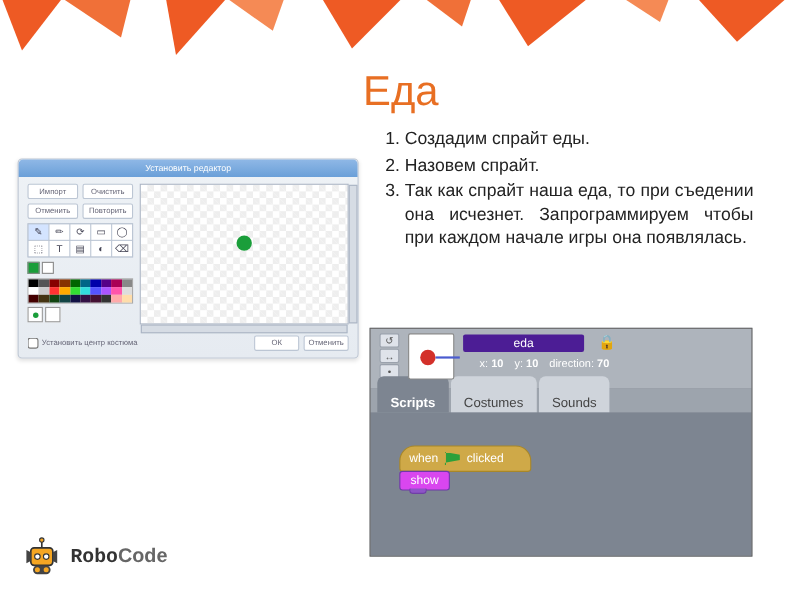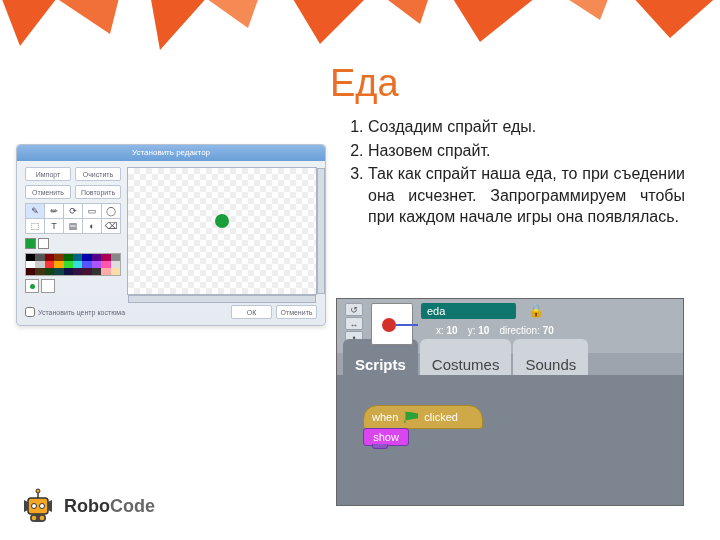--- a/index.html
+++ b/index.html
@@ -109,32 +109,32 @@
   }
   .sprite-thumb .reddot {
     width:14px; height:14px; border-radius:50%; background:#d3302a;
     position:absolute; left:10px; top:14px;
   }
   .sprite-thumb .dirline {
     position:absolute; left:24px; top:20px; width:22px; height:2px; background:#4a5bcf;
   }
   .sprite-meta { flex:1; color:#fff; padding-top:0; }
   .name-field {
-    background:#0f766e; color:#fff; border:none; padding:2px 6px;
-    font-size:11px; width:95px; border-radius:2px;
+    background:#4c1d95; color:#fff; border:none; padding:2px 6px;
+    font-size:11px; width:110px; border-radius:2px;text-align:center;
   }
   .lock { color:#555; font-size:13px; margin-left:10px; }
   .coords { margin-top:6px; font-size:10px; color:#fff; display:flex; gap:10px;margin-left:15px; }
   .coords b { font-weight:bold; }
   .tabs {
     display:flex; gap:2px; padding:0 6px; height:22px; background:#9da4ad;
     align-items:flex-end;
   }
   .tab {
-    padding:17px 12px 2px 12px; font-size:15px; border-radius:6px 6px 0 0;
+    padding:17px 12px 2px 12px; font-size:12px; border-radius:6px 6px 0 0;
     background:#cfd4db; color:#444;
   }
   .tab.active { background:#7d8591; color:#fff; font-weight:bold; }
   .script-area {
     background:#7d8591; height:130px; position:relative;
   }
   .block-hat {
     position:absolute; left:26px; top:30px;
     width:120px; height:24px;
     background:#cfa948; border-radius:14px 14px 3px 3px;
@@ -150,21 +150,21 @@
   }
   .block-show::after{
     content:""; position:absolute; left:8px; bottom:-4px; width:14px; height:4px;
     background:#8d55c6; border:1px solid #6d3aa6; border-top:none; border-radius:0 0 3px 3px;
   }
   
   .logo {
     position:absolute; left:20px; bottom:14px; display:flex; align-items:center; gap:8px;
   }
   .logo-text { font-size:18px; color:#666; font-weight:600; }
-  .logo-text b { color:#333; }
+  .logo-text b { color:#333;font-family:Liberation Mono, monospace; }
 </style>
 </head>
 <body>
 
 <div class="tri" style="left:0">
     <svg width="720" height="56">
   <polygon points="0,0 60,0 20,52" fill="#ee5a24"></polygon>
   <polygon points="50,0 120,0 110,40" fill="#f07038"></polygon>
   <polygon points="150,0 210,0 160,56" fill="#ee5a24"></polygon>
   <polygon points="200,0 260,0 248,34" fill="#f58a55"></polygon>

